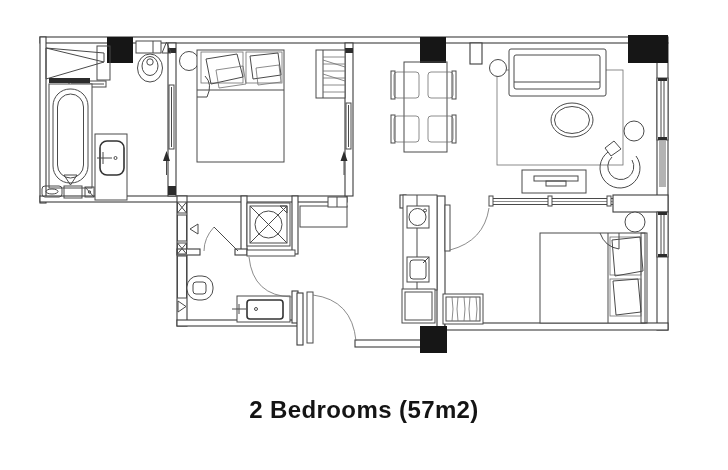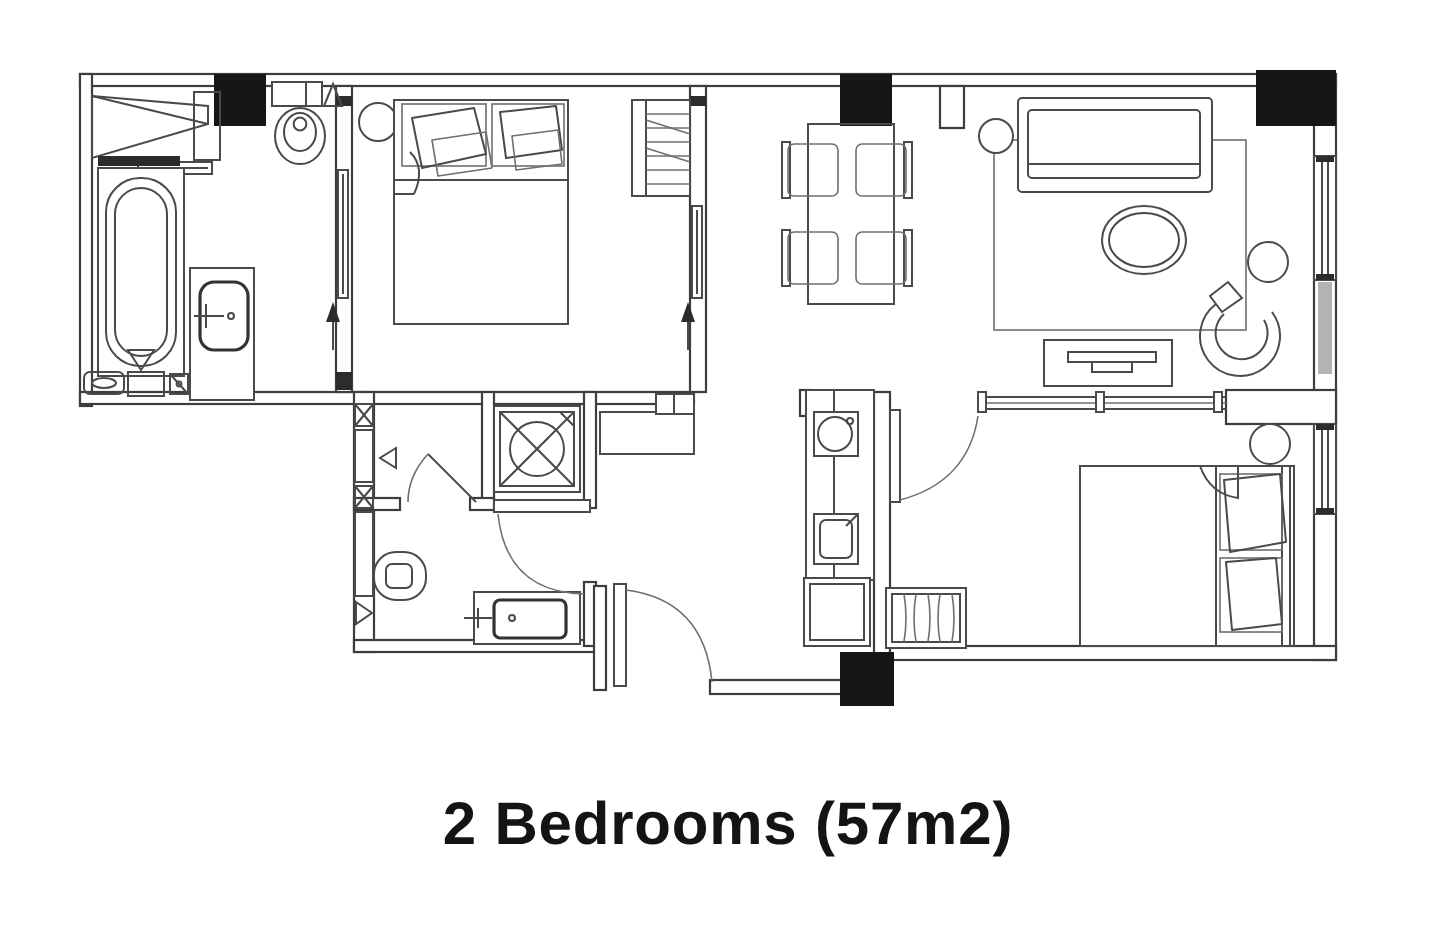--- a/index.html
+++ b/index.html
@@ -7,21 +7,21 @@
          font-family:"Liberation Sans",sans-serif;}
   svg{position:absolute;left:0;top:0;}
   
   .w  {fill:#ffffff;stroke:#3d3d3d;stroke-width:1.1;}        
   .l  {fill:none;stroke:#4a4a4a;stroke-width:1;}             
   .lt {fill:none;stroke:#6f6f6f;stroke-width:0.8;}           
   .f  {fill:#ffffff;stroke:#4a4a4a;stroke-width:1;}          
   .fb {fill:#ffffff;stroke:#333333;stroke-width:1.6;}        
   .d  {fill:#2c2c2c;stroke:none;}                            
   .cap{position:absolute;left:0;right:0;top:396px;text-align:center;
-       font-weight:700;font-size:30px;letter-spacing:.4px;color:#141414;}
+       font-weight:700;font-size:24px;letter-spacing:.4px;color:#141414;}
 </style>
 </head>
 <body>
 
 <div id="stage">
   <svg width="728" height="470" viewBox="0 0 728 470">
 
     <g>
       <rect class="w" x="40" y="37" width="628" height="6"></rect>
       <rect class="w" x="40" y="37" width="6" height="166"></rect>

